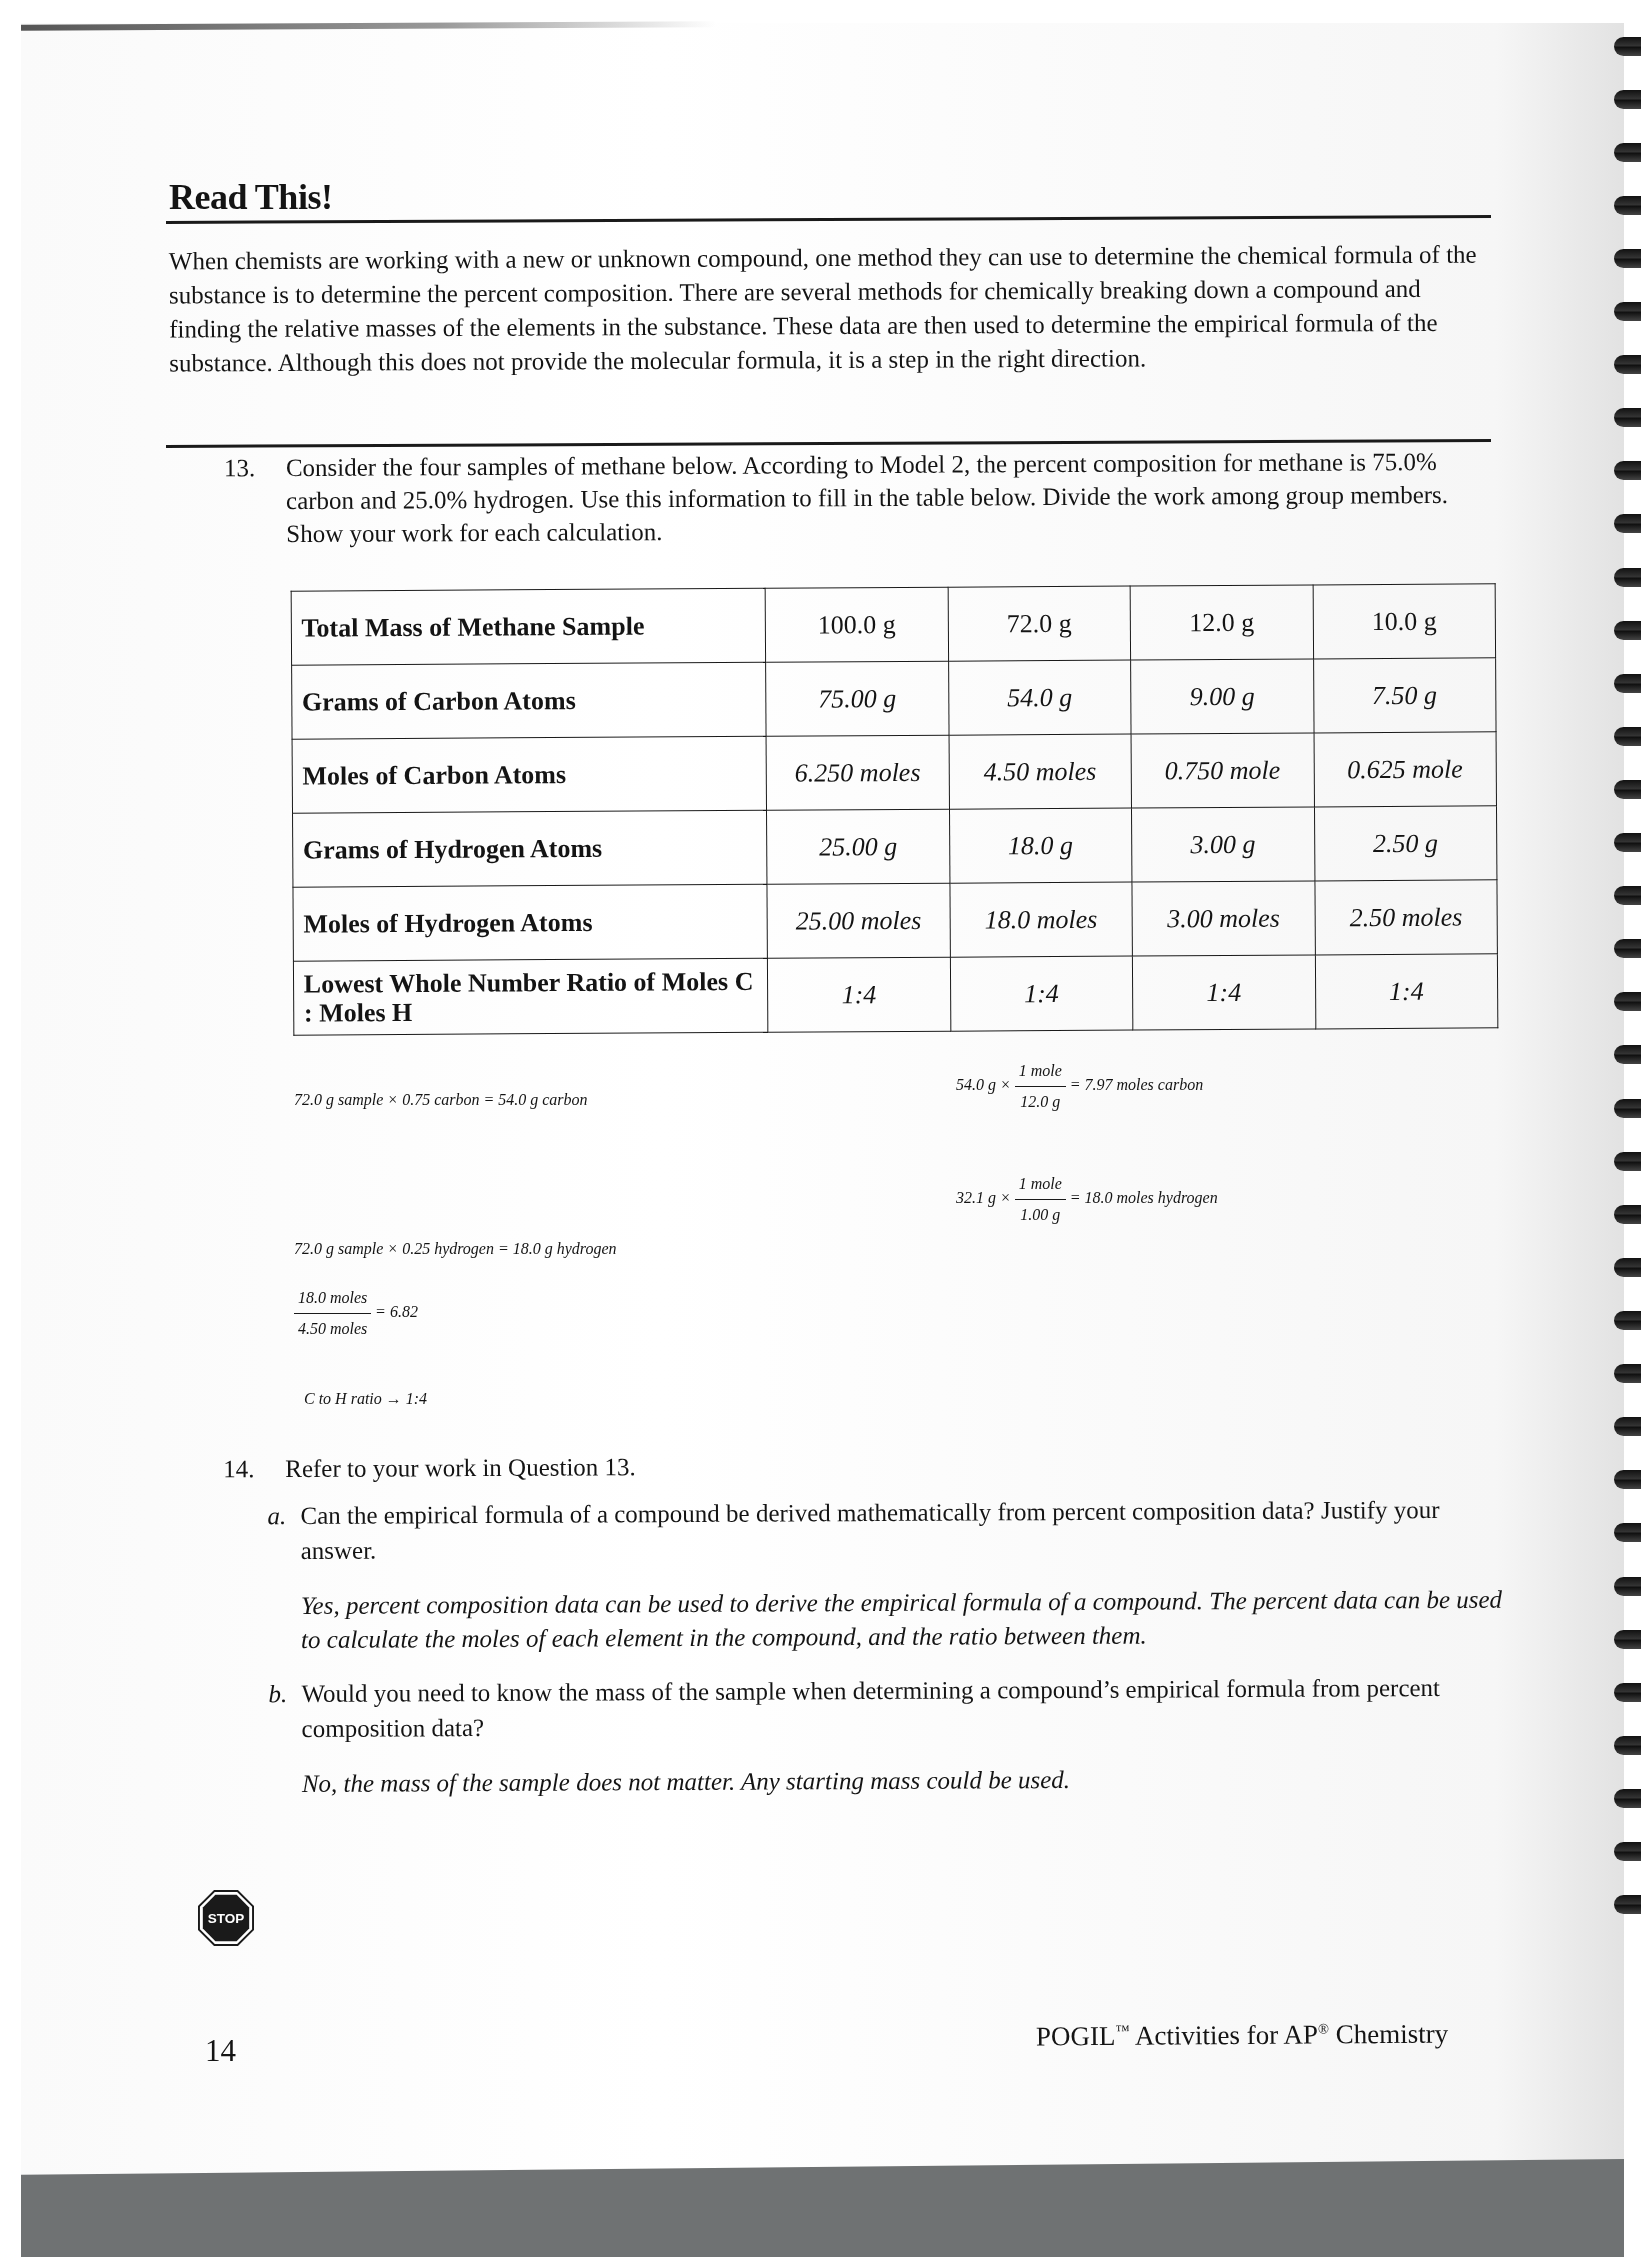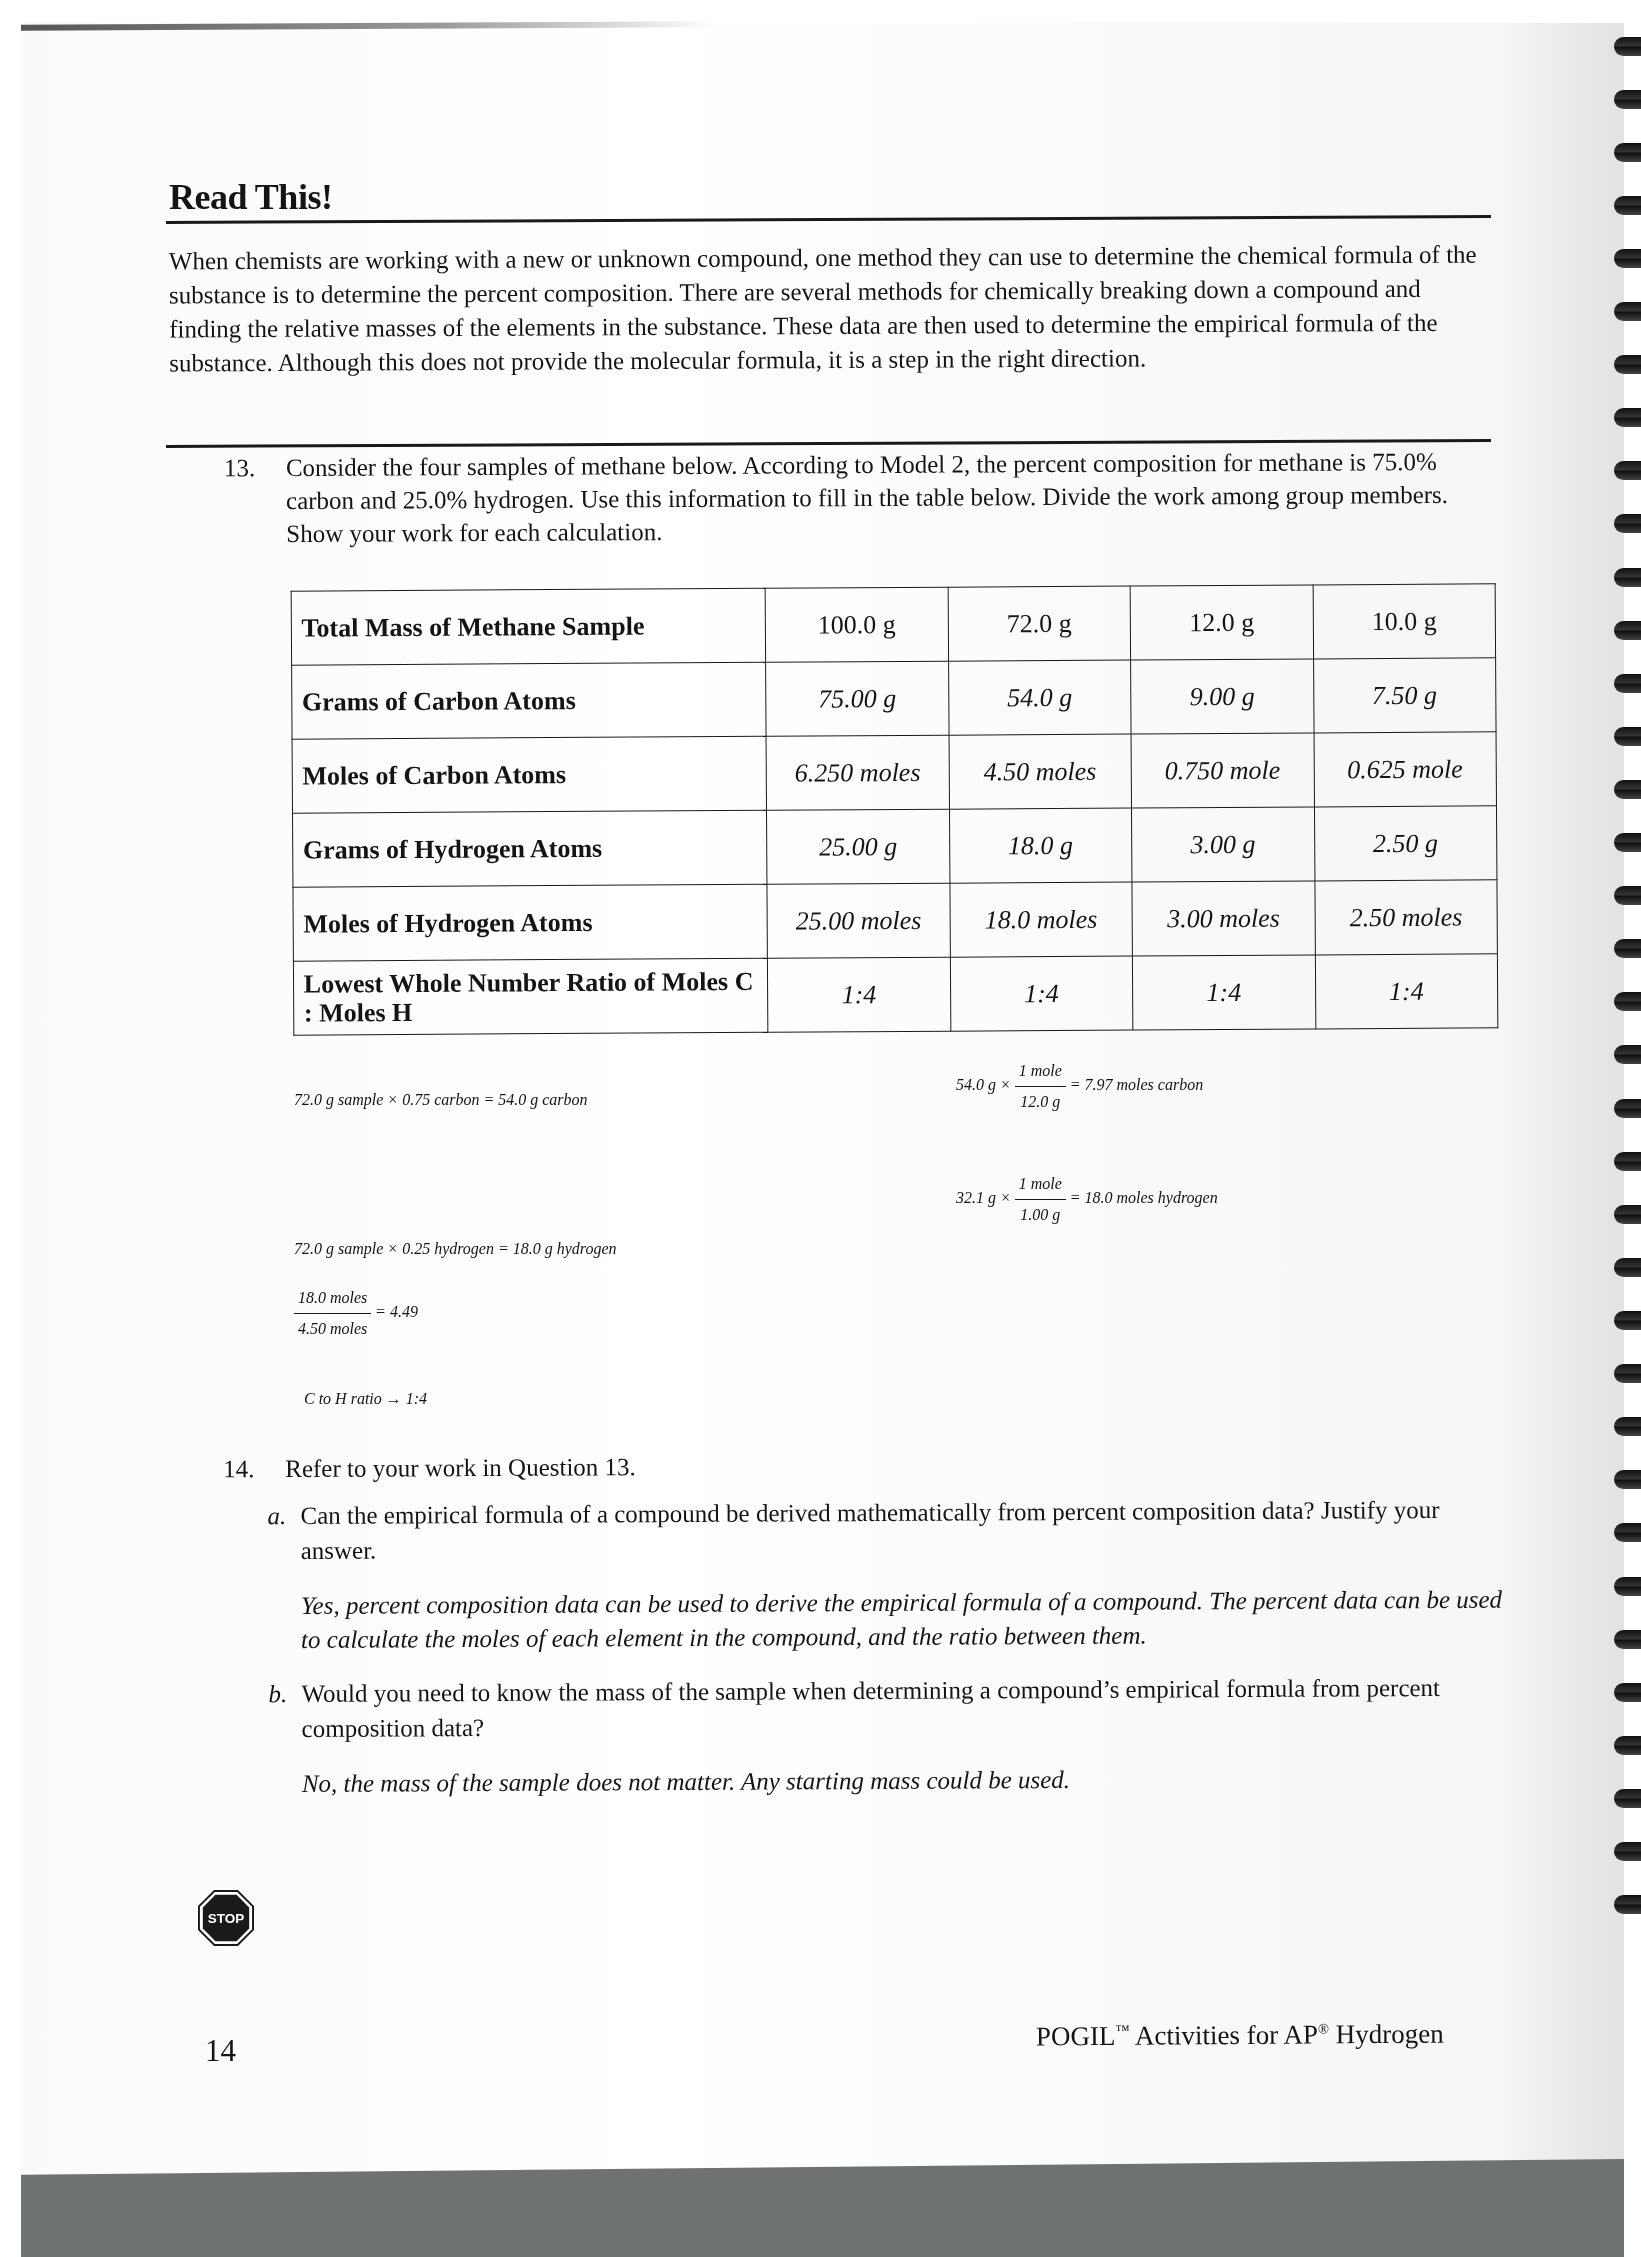--- a/index.html
+++ b/index.html
@@ -203,21 +203,21 @@
     <span class="den">1.00 g</span>
   </span>
   <span>= 18.0 moles hydrogen</span>
 </div>
 
 <div class="work" style="left:294px; top:1289px;">
   <span class="frac">
     <span class="num">18.0 moles</span>
     <span class="den">4.50 moles</span>
   </span>
-  <span>= 4.49</span>
+  <span>= 6.82</span>
 </div>
 <div class="work" style="left:304px; top:1390px;">C to H ratio → 1:4</div>
 
 <div class="q14">
   <span class="qnum">14.</span>
   <div class="qtext">Refer to your work in Question 13.</div>
 
   <div class="sub" style="margin-top:11.6px;">
     <span class="letter">a.</span>
     <div>Can the empirical formula of a compound be derived mathematically from percent composition data? Justify your answer.</div>
@@ -232,15 +232,15 @@
 </div>
 
 <svg class="stop-icon" viewBox="0 0 58 58">
   <polygon points="17,1 41,1 57,17 57,41 41,57 17,57 1,41 1,17" fill="#ffffff" stroke="#1a1a1a" stroke-width="2"></polygon>
   <polygon points="18,5 40,5 53,18 53,40 40,53 18,53 5,40 5,18" fill="#1a1a1a"></polygon>
   <text x="29" y="34" text-anchor="middle" font-size="14" font-weight="bold" fill="#ffffff" font-family="Liberation Sans, sans-serif">STOP</text>
 </svg>
 
 <div class="page-num">14</div>
 <div class="footer-title">
-  <span>POGIL</span><sup>™</sup><span> Activities for AP</span><sup>®</sup><span> Hydrogen</span>
+  <span>POGIL</span><sup>™</sup><span> Activities for AP</span><sup>®</sup><span> Chemistry</span>
 </div>
 
 
 </body></html>

